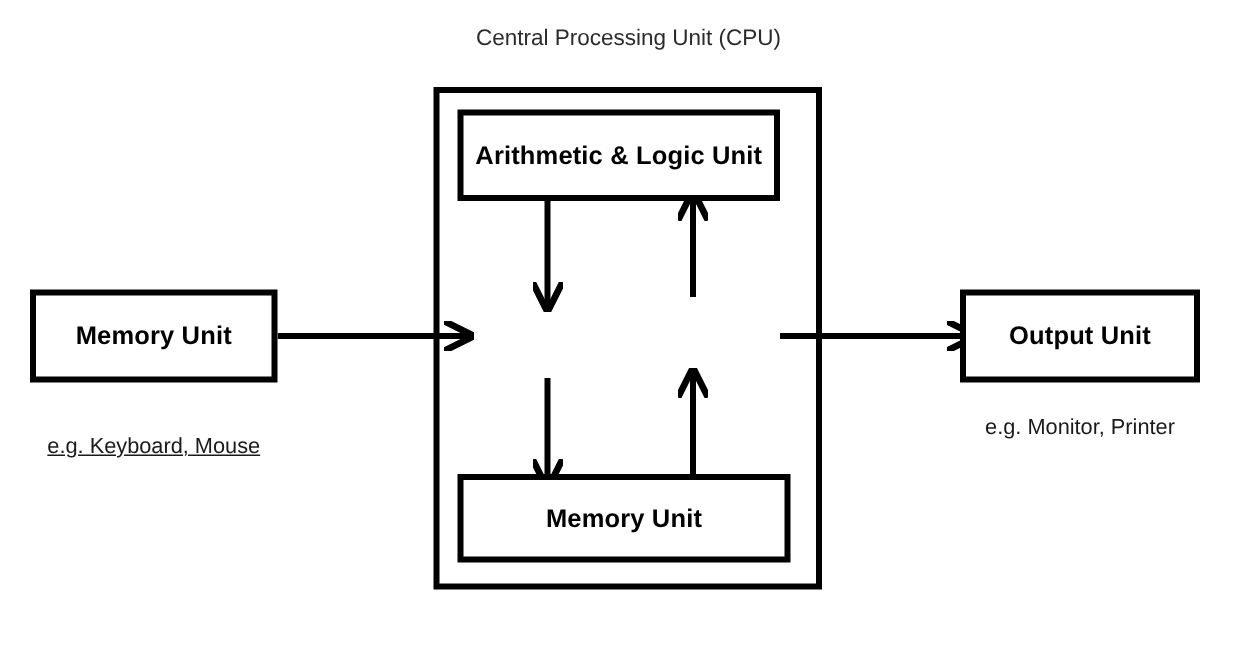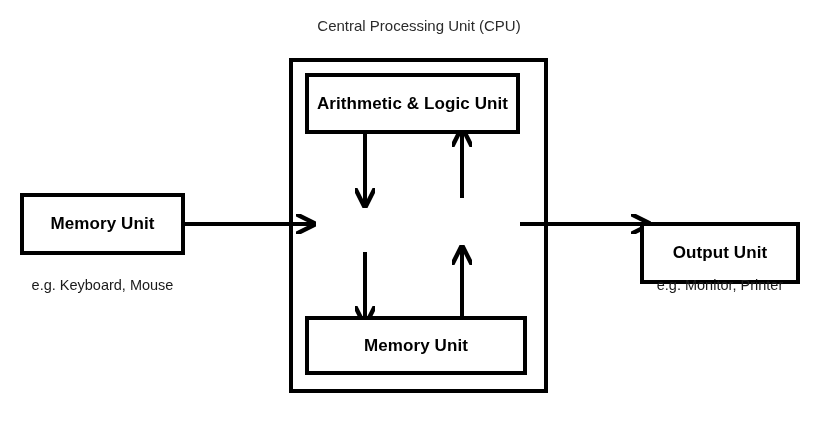--- a/index.html
+++ b/index.html
@@ -54,27 +54,27 @@
   }
   .caption {
     position: absolute;
     font-size: 14.5px;
     color: #1a1a1a;
     white-space: nowrap;
     text-align: center;
   }
   
   #input-unit   { left: 20px;  top: 193px; width: 165px; height: 62px; }
-  #output-unit  { left: 640px; top: 193px; width: 160px; height: 62px; margin-top: 29px; }
+  #output-unit  { left: 640px; top: 193px; width: 160px; height: 62px; }
   #cpu-frame    { left: 289px; top: 58px;  width: 259px; height: 335px; }
   #alu-unit     { left: 305px; top: 73px;  width: 215px; height: 61px; }
   #control-unit { left: 305px; top: 198px; width: 215px; height: 54px; }
   #memory-unit  { left: 305px; top: 316px; width: 222px; height: 59px; }
   #cpu-title    { left: 288px; top: 17px;  width: 262px; }
-  #input-caption  { left: 10px;  top: 277px; width: 185px; }
+  #input-caption  { left: 10px;  top: 290px; width: 185px; text-decoration: underline; }
   #output-caption { left: 630px; top: 277px; width: 180px; }
 </style>
 </head>
 <body>
 
 <div id="canvas">
 
   <svg class="svg-layer" viewBox="0 0 831 441">
     <defs>
       <marker id="ah" viewBox="0 0 10 10" refX="9" refY="5" markerWidth="5" markerHeight="5" orient="auto-start-reverse">

